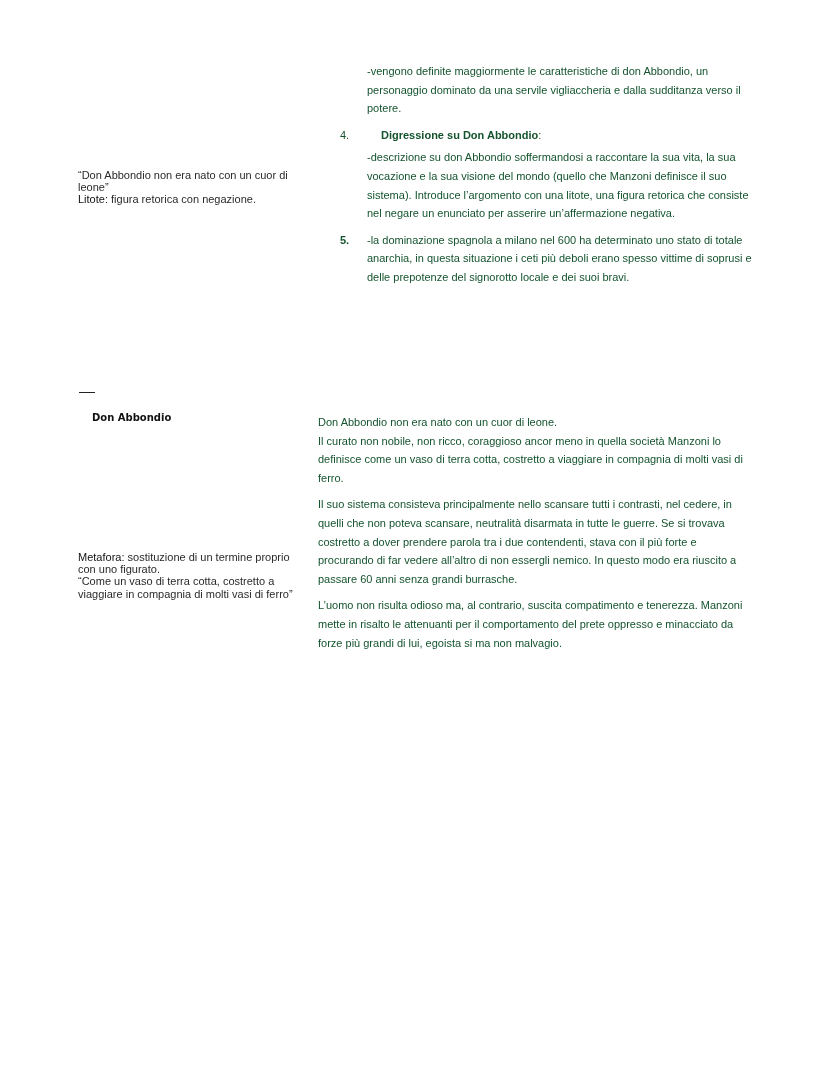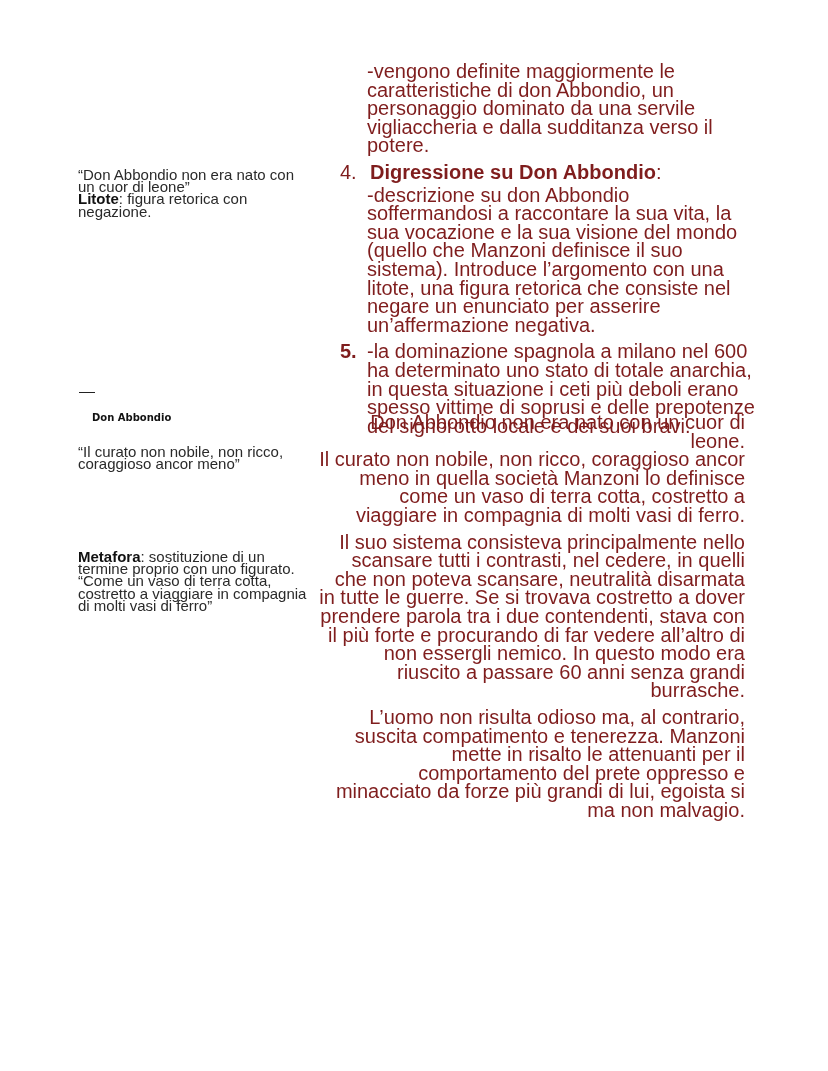--- a/index.html
+++ b/index.html
@@ -3,57 +3,57 @@
   <meta charset="utf-8">
   <style>
     html, body { margin: 0; padding: 0; background: #ffffff; }
     body {
       width: 828px; height: 1071px; position: relative; overflow: hidden;
       color: #1a1a1a;
       font-family: "DejaVu Sans", sans-serif;
     }
     .serif-body {
       font-family: "Liberation Sans", sans-serif;
-      font-size: 20px;
+      font-size: 11px;
       line-height: 18.6px;
-      color: #7f1d1d;
+      color: #14532d;
     }
     .side {
       font-family: "Liberation Sans", sans-serif;
-      font-size: 15px;
+      font-size: 11px;
       line-height: 12.2px;
       color: #2a2a2a;
     }
-    .side b { color: #111; font-weight: bold; }
+    .side b { color: #111; font-weight: normal; }
 
     
     #top-list { position: absolute; left: 340px; top: 62px; width: 420px; }
     .para { margin: 0; }
     .list-item { position: relative; margin-top: 8px; }
     .list-num { position: absolute; left: 0; width: 20px; font-weight: bold; }
     .list-num.plain { font-weight: normal; }
-    .list-title { margin-left: 30px; font-weight: bold; }
+    .list-title { margin-left: 41px; font-weight: bold; }
     .list-title .colon { font-weight: normal; }
     .list-desc { margin-left: 27px; margin-top: 4px; }
     .first-desc { margin-left: 27px; }
 
     #note-litote { position: absolute; left: 78px; top: 169px; width: 230px; }
 
     
     #divider { position: absolute; left: 79px; top: 392px; width: 16px; height: 1px; background: #222; }
     #section-title {
       position: absolute; left: 84px; top: 404px;
       font-family: "DejaVu Sans", sans-serif; font-weight: bold;
       font-size: 10px; color: #111; margin: 8px;
     }
     #note-climax { position: absolute; left: 78px; top: 446px; width: 228px; }
     #note-metafora { position: absolute; left: 78px; top: 551px; width: 232px; }
 
     #main-text { position: absolute; left: 318px; top: 413px; width: 440px; }
-    #main-text p { margin: 0 13px 8px 0; text-align: right; }
+    #main-text p { margin: 0 13px 8px 0; }
   </style>
 </head>
 <body>
 
 <div id="top-list" class="serif-body">
   <p class="para first-desc">-vengono definite maggiormente le caratteristiche di don Abbondio, un personaggio dominato da una servile vigliaccheria e dalla sudditanza verso il potere.</p>
 
   <div class="list-item">
     <span class="list-num plain">4.</span>
     <div class="list-title"><span>Digressione su Don Abbondio</span><span class="colon">:</span></div>
@@ -68,21 +68,20 @@
 
 <div id="note-litote" class="side">
   <div>“Don Abbondio non era nato con un cuor di leone”</div>
   <div><b>Litote</b><span>: figura retorica con negazione.</span></div>
 </div>
 
 <div id="divider"></div>
 <h2 id="section-title">Don Abbondio</h2>
 
 <div id="note-climax" class="side">
-  <div>“Il curato non nobile, non ricco, coraggioso ancor meno”</div>
 </div>
 
 <div id="note-metafora" class="side">
   <div><b>Metafora</b><span>: sostituzione di un termine proprio con uno figurato.</span></div>
   <div>“Come un vaso di terra cotta, costretto a viaggiare in compagnia di molti vasi di ferro”</div>
 </div>
 
 <div id="main-text" class="serif-body">
   <p>
     <span>Don Abbondio non era nato con un cuor di leone.</span><br>

